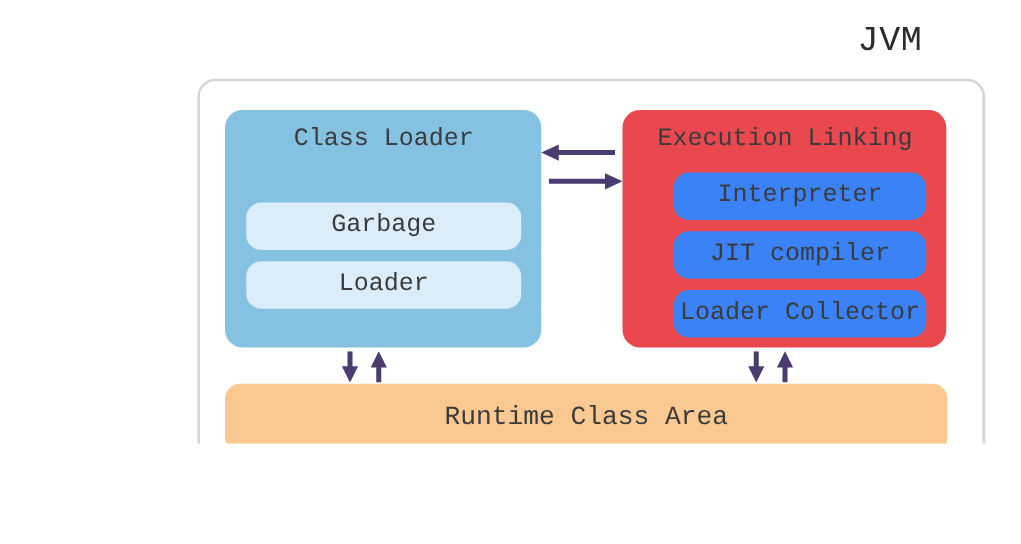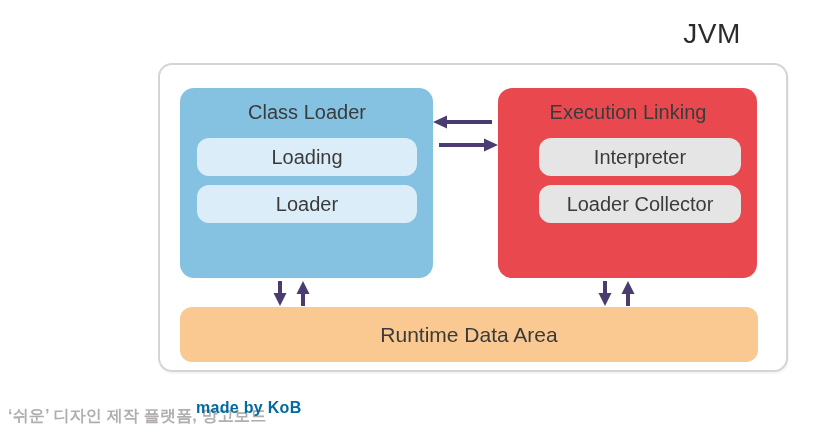--- a/index.html
+++ b/index.html
@@ -4,23 +4,24 @@
 <style>
   html, body {
     margin: 0;
     padding: 0;
     background: #ffffff;
     font-family: "Liberation Sans", "DejaVu Sans", sans-serif;
   }
   .canvas {
     position: relative;
     width: 817px;
-    height: 435px;
+    height: 355px;
     background: #ffffff;
     overflow: hidden;
+    font-family: Liberation Mono, monospace;
   }
   .jvm-title {
     position: absolute;
     left: 662px;
     top: 18px;
     width: 100px;
     text-align: center;
     font-size: 28px;
     font-weight: 400;
     color: #2b2b2b;
@@ -44,20 +45,21 @@
     border-radius: 14px;
     box-sizing: border-box;
     padding: 8px 16px 9px 17px;
     display: flex;
     flex-direction: column;
   }
   .module-box.loader {
     left: 180px;
     width: 253px;
     background: #85c2e1;
+    gap: 24px;
   }
   .module-box.engine {
     left: 498px;
     width: 259px;
     background: #e9494e;
   }
   .module-title {
     height: 32px;
     line-height: 32px;
     text-align: center;
@@ -72,21 +74,21 @@
   }
   .module-item {
     height: 38px;
     line-height: 38px;
     border-radius: 12px;
     text-align: center;
     font-size: 20px;
     color: #3b3b3b;
   }
   .loader .module-item { background: #daedf8; }
-  .engine .module-item { background: #e5e5e5; margin-left: 24px; }
+  .engine .module-item { background: #3b82f6; margin-left: 24px; }
   .runtime-area {
     position: absolute;
     left: 180px;
     top: 307px;
     width: 578px;
     height: 55px;
     background: #fac992;
     border-radius: 12px;
     text-align: center;
     line-height: 55px;
@@ -125,29 +127,30 @@
 
 <div class="canvas">
 
   <div class="jvm-title">JVM</div>
 
   <div class="jvm-container"></div>
 
   <div class="module-box loader">
     <div class="module-title">Class Loader</div>
     <div class="module-items">
-      <div class="module-item">Loading</div>
+      <div class="module-item">Garbage</div>
       <div class="module-item">Loader</div>
     </div>
   </div>
 
   <div class="module-box engine">
     <div class="module-title">Execution Linking</div>
     <div class="module-items">
       <div class="module-item">Interpreter</div>
+      <div class="module-item">JIT compiler</div>
       <div class="module-item">Loader Collector</div>
     </div>
   </div>
 
   <svg class="arrow-svg" style="left:433px; top:115px;" width="59" height="14">
     <polygon class="arrow-fill" points="0,7 14,0.5 14,13.5"></polygon>
     <rect class="arrow-fill" x="12" y="5" width="47" height="4"></rect>
   </svg>
   <svg class="arrow-svg" style="left:439px; top:138px;" width="59" height="14">
     <polygon class="arrow-fill" points="59,7 45,0.5 45,13.5"></polygon>
@@ -166,19 +169,19 @@
   <svg class="arrow-svg" style="left:598px; top:281px;" width="14" height="25">
     <rect class="arrow-fill" x="5" y="0" width="4" height="14"></rect>
     <polygon class="arrow-fill" points="7,25 0.5,12 13.5,12"></polygon>
   </svg>
   <svg class="arrow-svg" style="left:621px; top:281px;" width="14" height="25">
     <polygon class="arrow-fill" points="7,0 0.5,13 13.5,13"></polygon>
     <rect class="arrow-fill" x="5" y="11" width="4" height="14"></rect>
   </svg>
 
   <div class="runtime-area">
-    <span>Runtime Data Area</span>
+    <span>Runtime Class Area</span>
   </div>
 
   <div class="watermark">‘쉬운’ 디자인 제작 플랫폼, 망고보드</div>
   <div class="credit">made by KoB</div>
 
 </div>
 
 </body></html>

